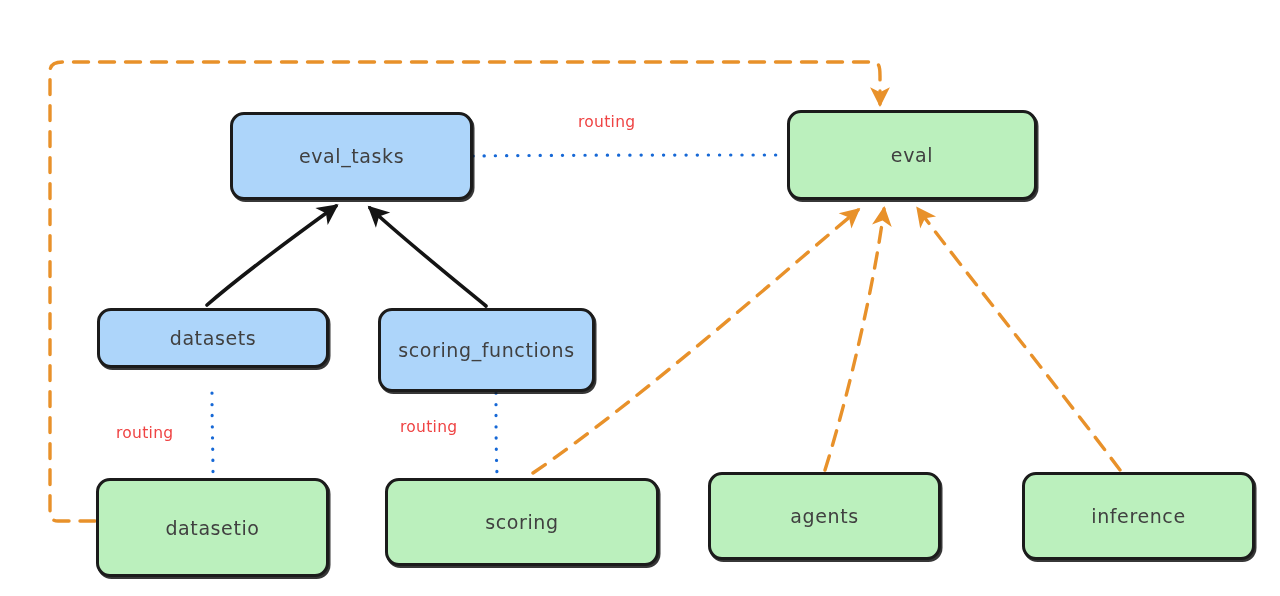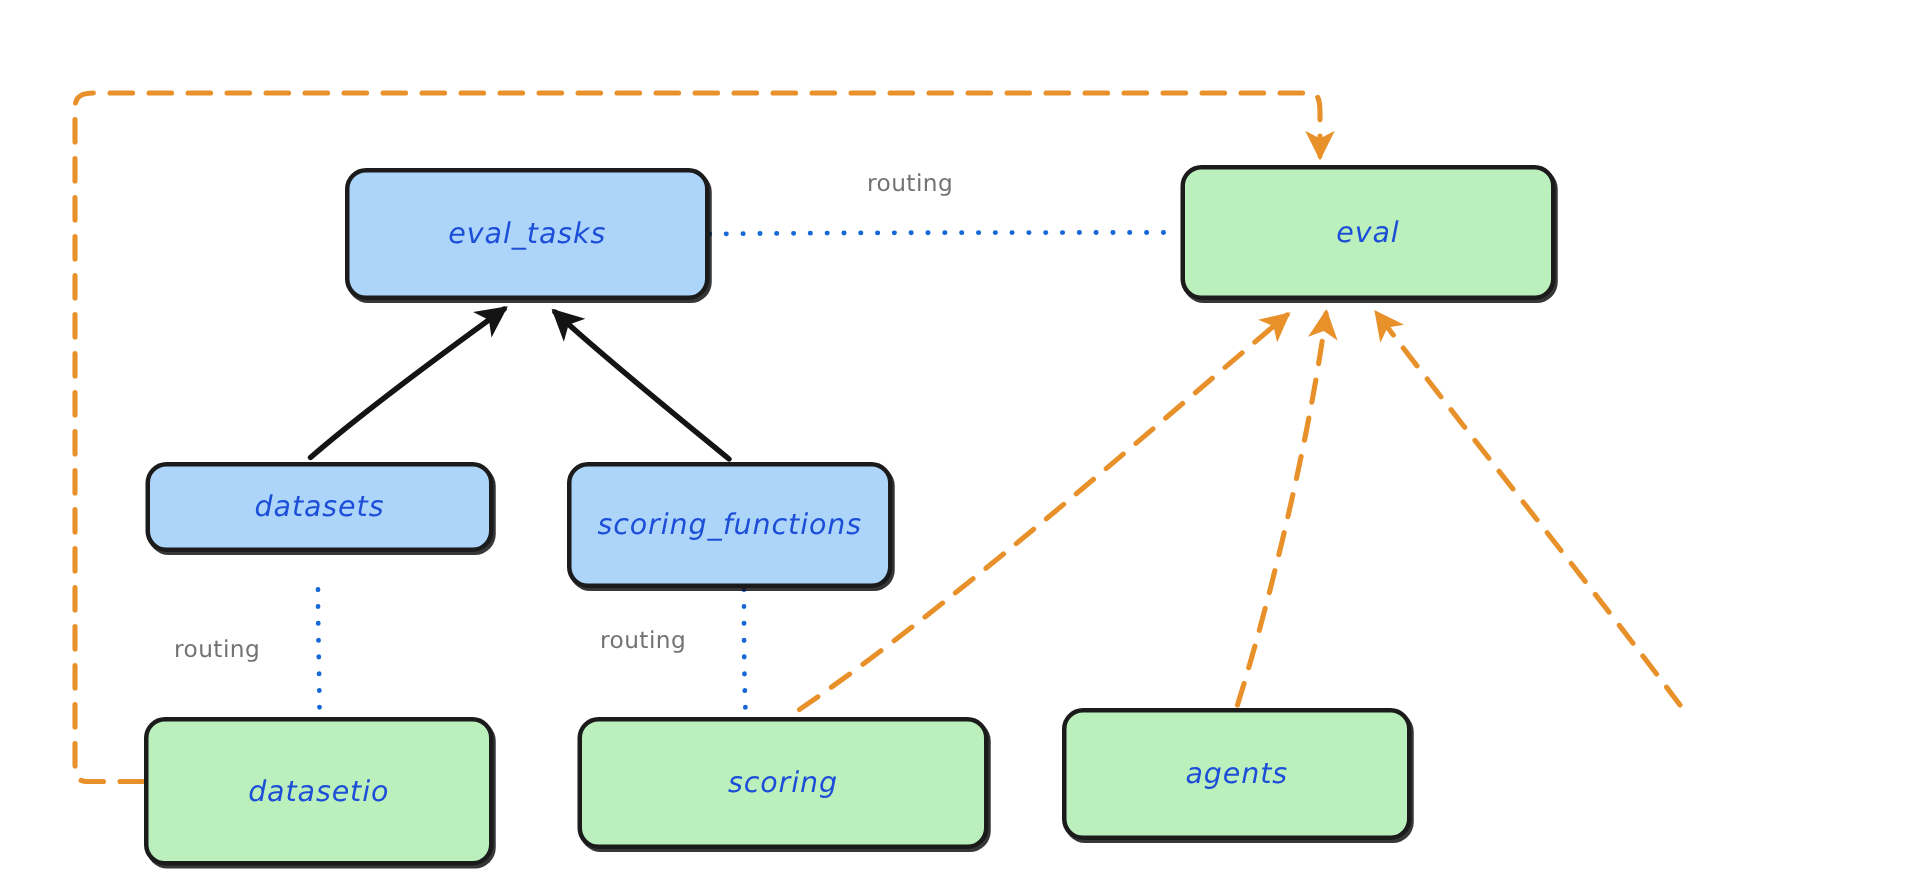--- a/index.html
+++ b/index.html
@@ -31,33 +31,32 @@
     border-radius: 14px;
     display: flex;
     align-items: center;
     justify-content: center;
     z-index: 5;
     box-shadow: 1.5px 2px 0 rgba(20,20,20,0.85);
   }
   .node .node-label {
     font-family: "DejaVu Sans", sans-serif;
     font-size: 19px;
-    color: #1d4ed8;
+    color: #404040;
     letter-spacing: 0.6px;
     white-space: nowrap;
-    font-style: italic;
   }
   .node.blue { background: #ADD5FA; }
   .node.green { background: #BBF0BD; }
 
   .edge-label {
     position: absolute;
     font-family: "DejaVu Sans", sans-serif;
     font-size: 15.5px;
-    color: #737373;
+    color: #ef4444;
     letter-spacing: 0.3px;
     white-space: nowrap;
     z-index: 6;
     background: #ffffff;
     padding: 0 3px;
   }
 </style>
 </head>
 <body>
 
@@ -113,20 +112,23 @@
   </div>
 
   <div class="node green" style="left:385px; top:478px; width:274px; height:88px;">
     <span class="node-label">scoring</span>
   </div>
 
   <div class="node green" style="left:708px; top:472px; width:233px; height:88px;text-align:right;">
     <span class="node-label">agents</span>
   </div>
 
+  <div class="node green" style="left:1022px; top:472px; width:233px; height:88px;">
+    <span class="node-label">inference</span>
+  </div>
 
   <div class="edge-label" style="left:575px; top:113px;">routing</div>
 
   <div class="edge-label" style="left:113px; top:424px;">routing</div>
 
   <div class="edge-label" style="left:397px; top:418px;">routing</div>
 
 </div>
 
 </body></html>

